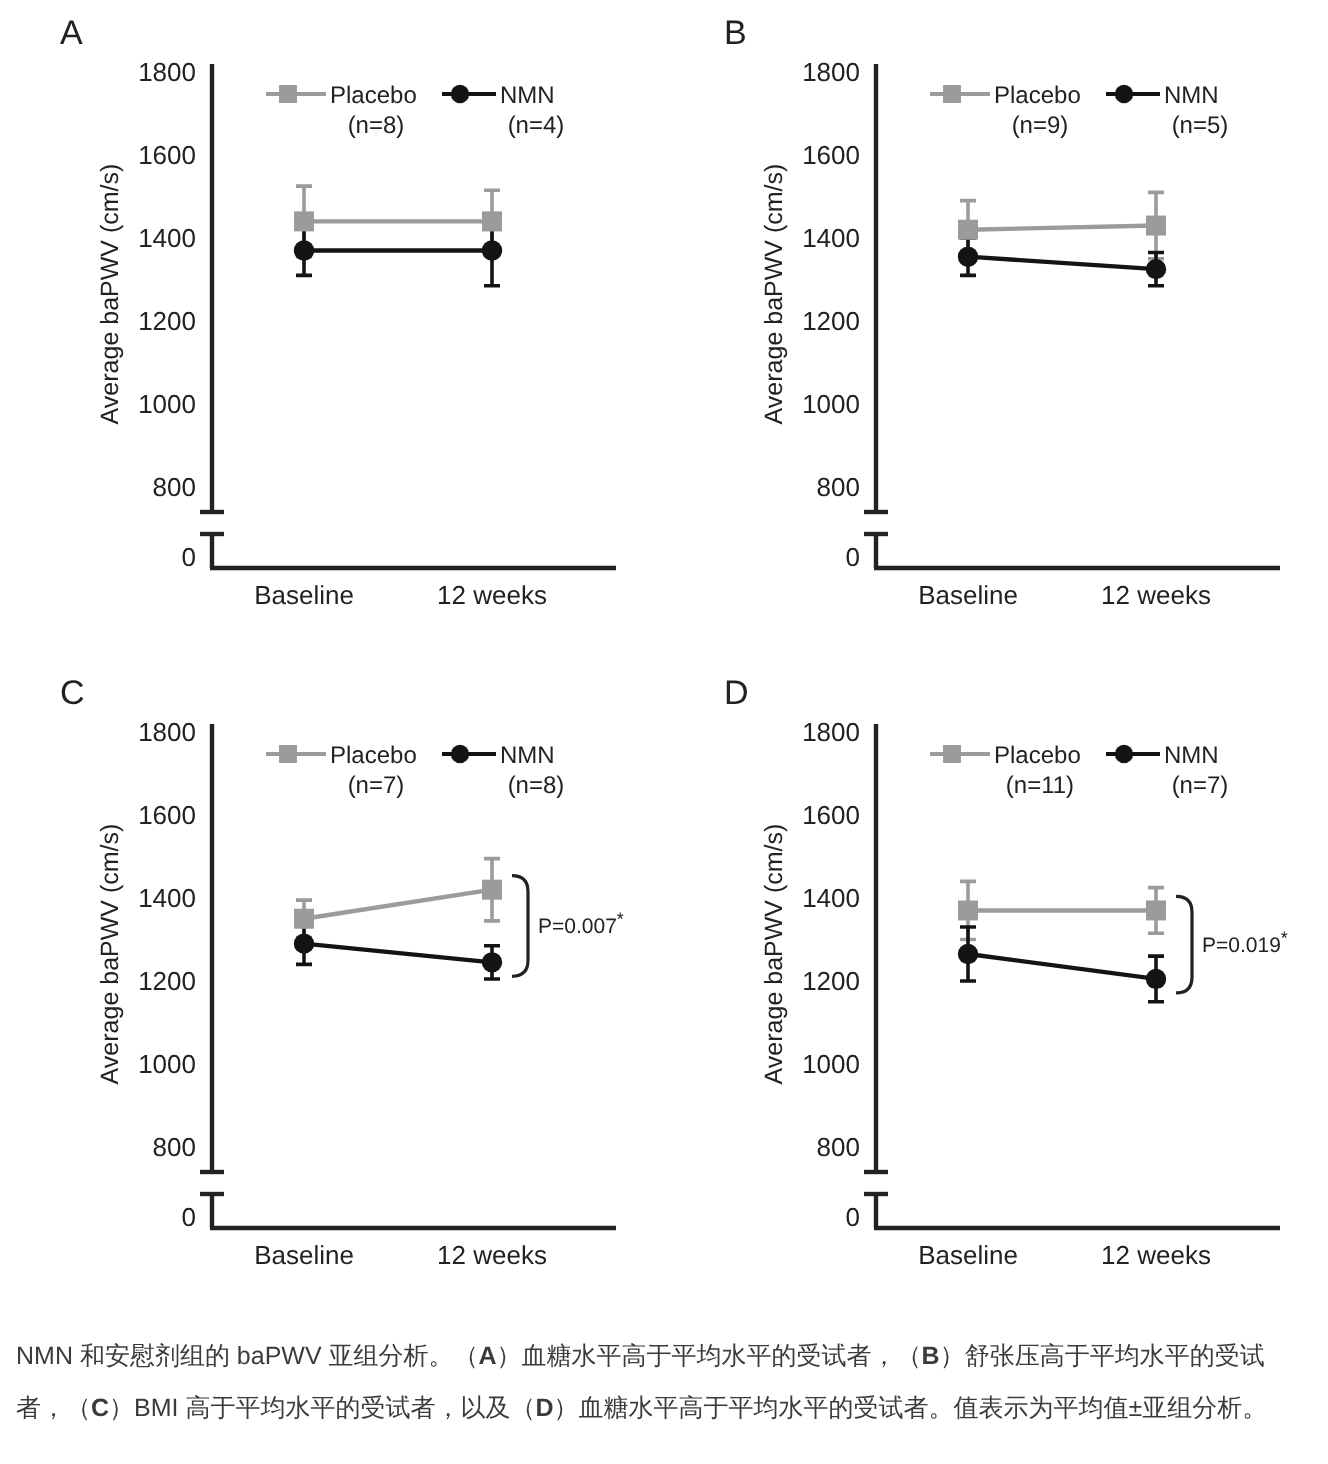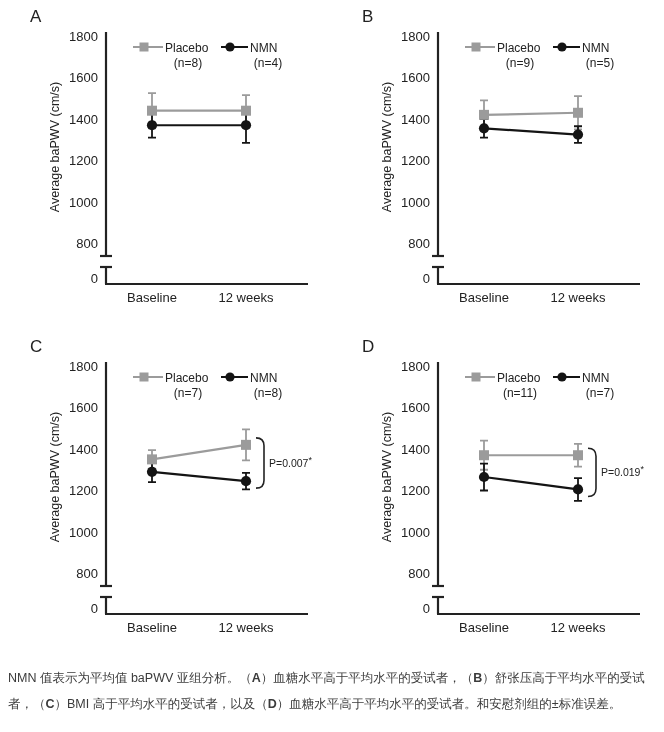--- a/index.html
+++ b/index.html
@@ -179,14 +179,14 @@
         <path d="M242,148.05 H250 M242,170.875 H250" stroke="#141414" stroke-width="1.8"></path>
         <path d="M152,147.0125 L246,159.46249999999998" stroke="#141414" stroke-width="2.2" fill="none"></path>
         <rect x="147" y="120.225" width="10" height="10" fill="#9b9b9b"></rect>
         <rect x="241" y="120.225" width="10" height="10" fill="#9b9b9b"></rect>
         <circle cx="152" cy="147.0125" r="5.1" fill="#141414"></circle>
         <circle cx="246" cy="159.46249999999998" r="5.1" fill="#141414"></circle>
         <path d="M256,118.225 Q264,118.225 264,126.225 L264,158.46249999999998 Q264,166.46249999999998 256,166.46249999999998" stroke="#222222" stroke-width="1.6" fill="none"></path>
         <text x="269" y="145.84375" font-size="10.5" fill="#222222">P=0.019<tspan dy="-4" font-size="9">*</tspan></text>
       </svg>
   </div>
-  <p class="caption"><span class="seg">NMN 值表示为平均值 baPWV 亚组分析。（</span><span class="seg-bold">A</span><span class="seg">）血糖水平高于平均水平的受试者，（</span><span class="seg-bold">B</span><span class="seg">）舒张压高于平均水平的受试者，（</span><span class="seg-bold">C</span><span class="seg">）BMI 高于平均水平的受试者，以及（</span><span class="seg-bold">D</span><span class="seg">）血糖水平高于平均水平的受试者。和安慰剂组的±标准误差。</span></p>
+  <p class="caption"><span class="seg">NMN 和安慰剂组的 baPWV 亚组分析。（</span><span class="seg-bold">A</span><span class="seg">）血糖水平高于平均水平的受试者，（</span><span class="seg-bold">B</span><span class="seg">）舒张压高于平均水平的受试者，（</span><span class="seg-bold">C</span><span class="seg">）BMI 高于平均水平的受试者，以及（</span><span class="seg-bold">D</span><span class="seg">）血糖水平高于平均水平的受试者。值表示为平均值±亚组分析。</span></p>
 </div>
 
 </body></html>

